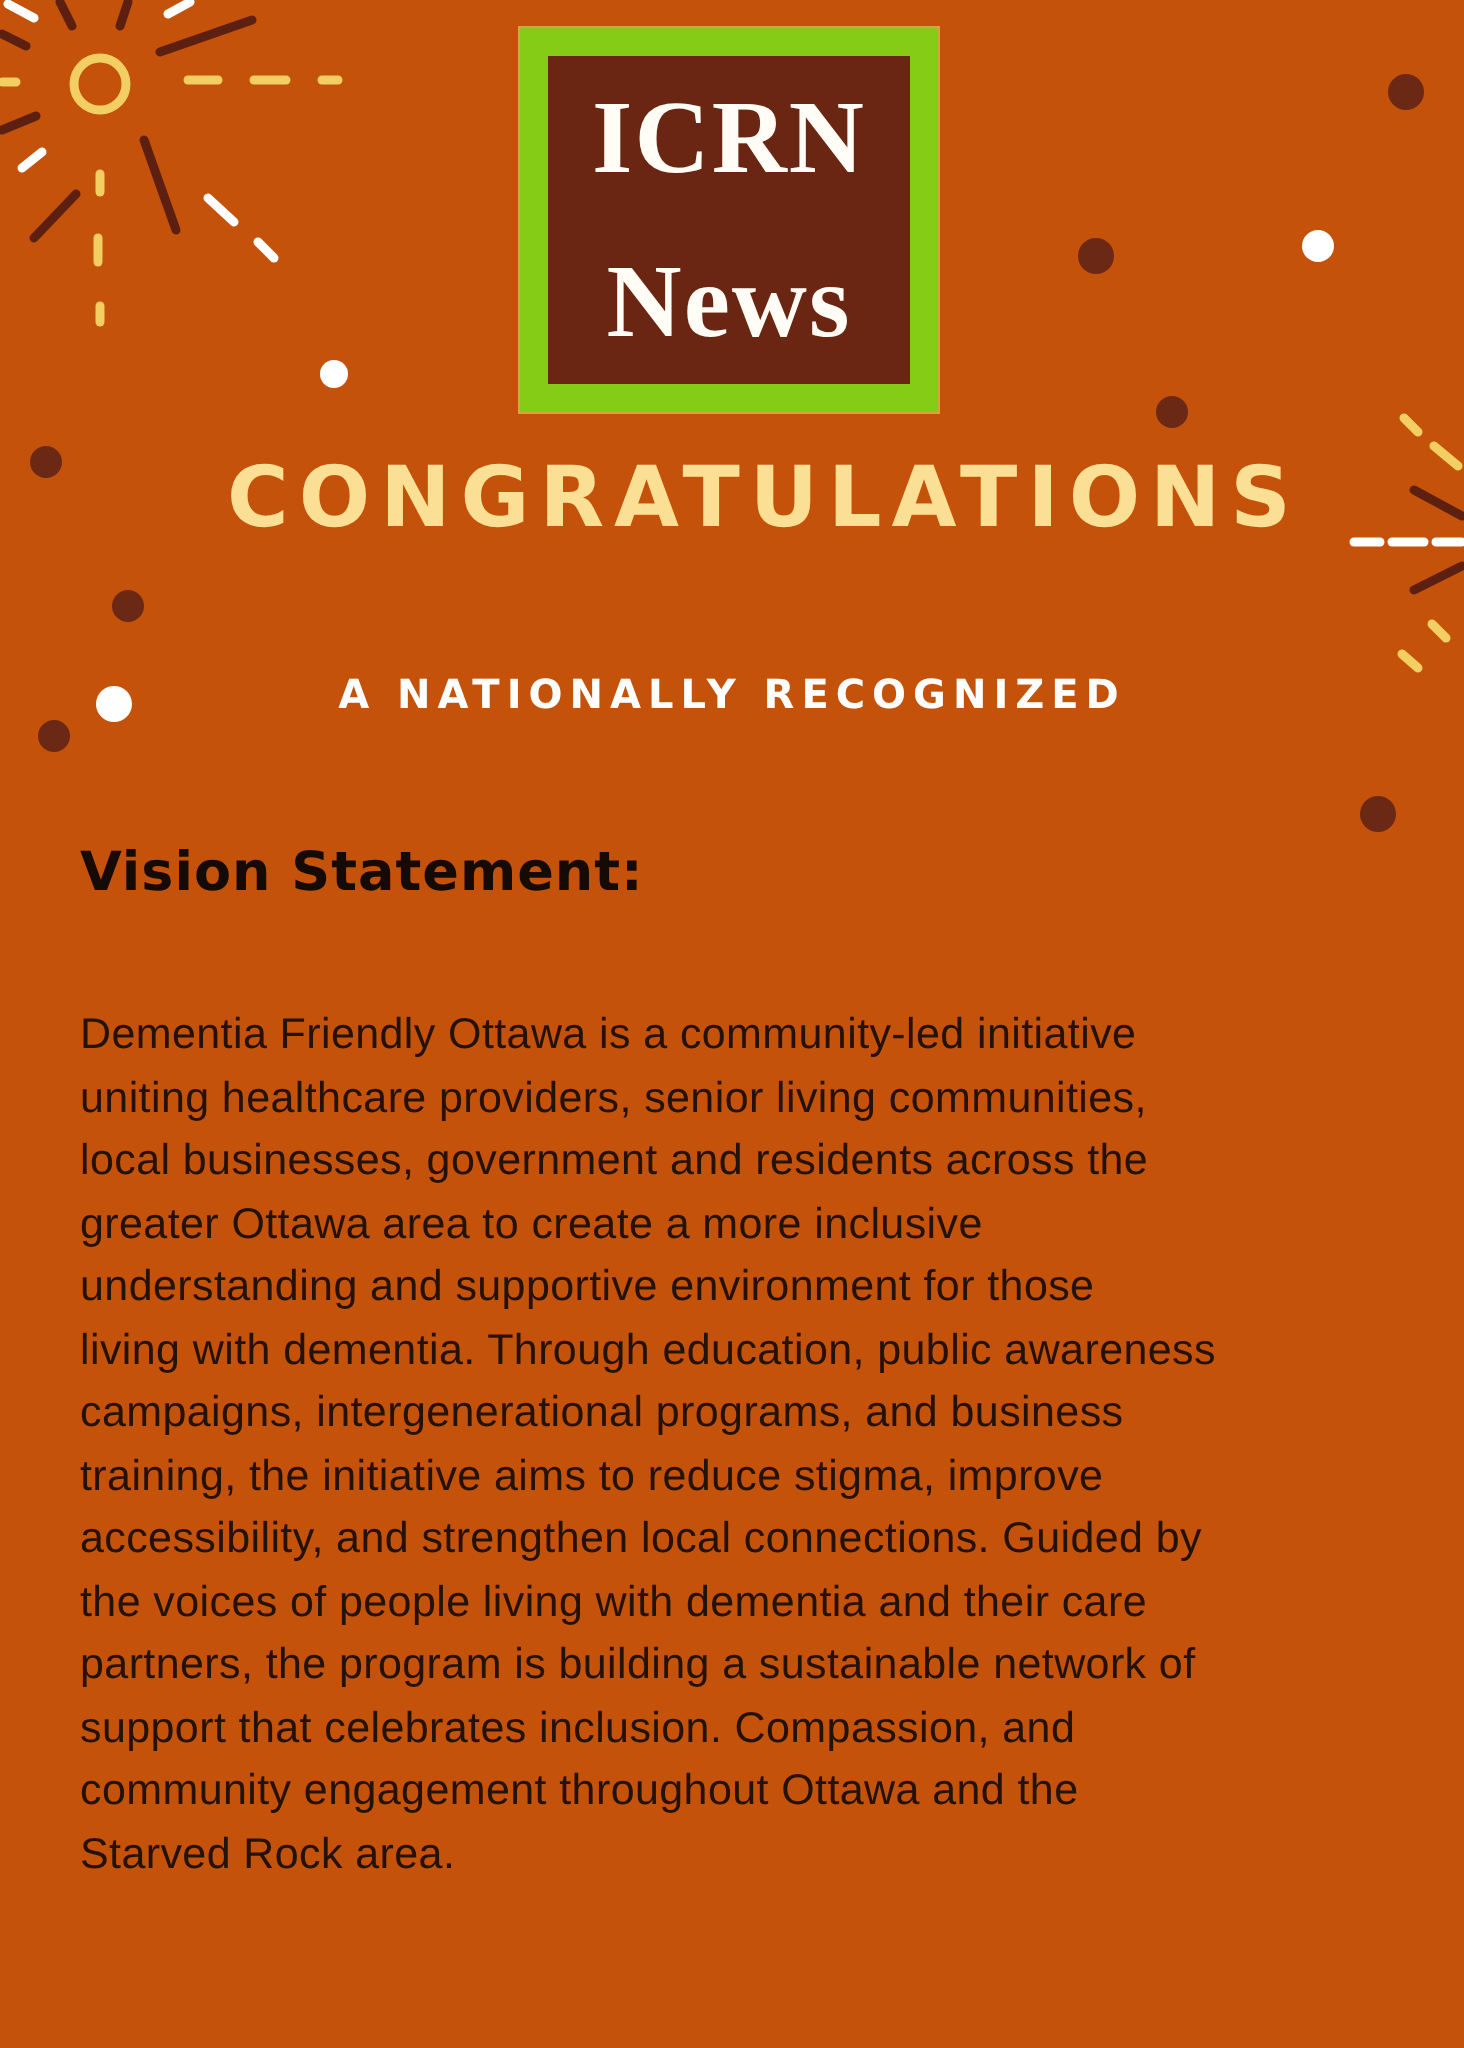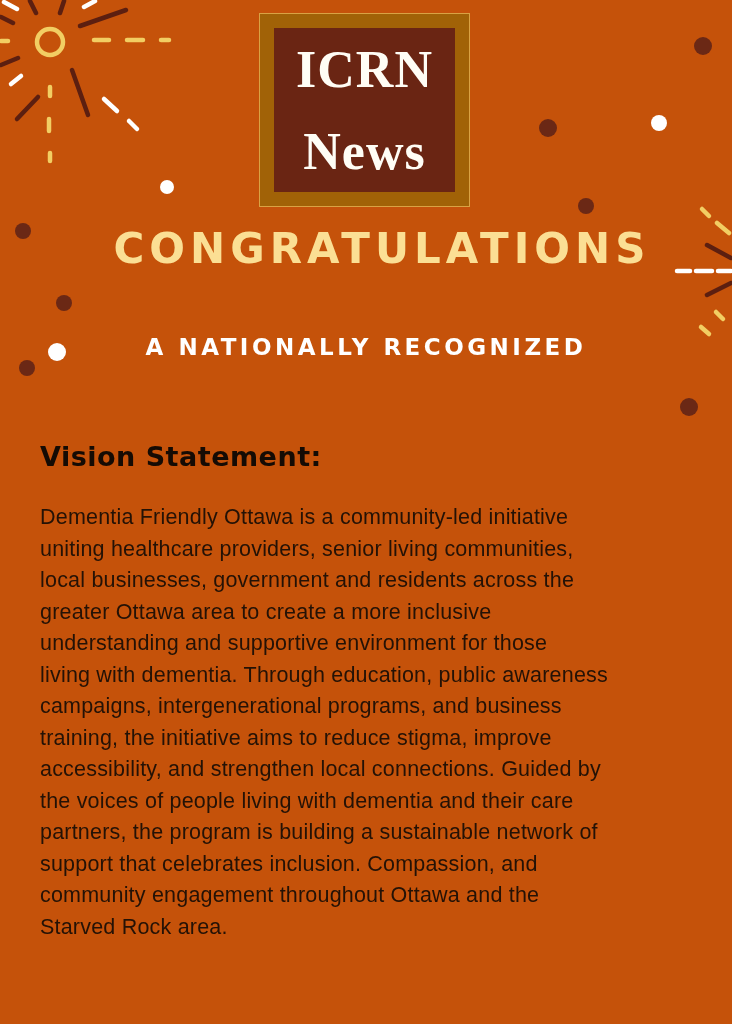--- a/index.html
+++ b/index.html
@@ -12,50 +12,49 @@
     position:relative;width:732px;height:1024px;
     background:#C5520A;overflow:hidden;
   }
   .deco-svg{
     position:absolute;left:0;top:0;width:732px;height:1024px;
     pointer-events:none;z-index:1;
   }
   
   .masthead{
     position:absolute;left:259px;top:13px;width:211px;height:194px;
-    background:#a16207;border:1px solid #D9A243;box-sizing:border-box;
+    background:#84cc16;border:1px solid #D9A243;box-sizing:border-box;
     z-index:2;
   }
   .masthead-inner{
     position:absolute;left:14px;top:14px;right:14px;bottom:14px;
     background:#6A2513;
     display:flex;flex-direction:column;
   }
   .masthead-line{
     height:83px;display:flex;align-items:center;justify-content:center;
     font-family:"Liberation Serif","DejaVu Serif",serif;
     font-weight:700;font-size:52px;color:#FFFDF5;letter-spacing:1px;
   }
   
   .headline{
     position:absolute;left:0;top:224px;width:732px;text-align:center;
     color:#FBDF94;font-weight:700;font-size:42px;line-height:50px;
     letter-spacing:5px;z-index:2;margin-left:16px;
   }
   .subtitle{
     position:absolute;left:0;top:334px;width:732px;text-align:center;
-    color:#FFFFFF;font-weight:700;font-size:23px;line-height:26px;
+    color:#FFFFFF;font-weight:700;font-size:20px;line-height:26px;
     letter-spacing:3.5px;z-index:2;
   }
   
   .section-heading{
     position:absolute;left:40px;top:421px;
     color:#150B04;font-weight:700;font-size:27px;z-index:2;
     letter-spacing:0.5px;
-    margin-top:20px;
   }
   .section-subheading{
     position:absolute;left:40px;top:455px;
     color:#FFFFFF;font-weight:700;font-size:23px;z-index:2;
     letter-spacing:0.5px;
   }
   
   .body-text{
     position:absolute;left:40px;top:502px;width:672px;
     color:#241206;font-weight:400;font-size:21.5px;line-height:31.5px;

